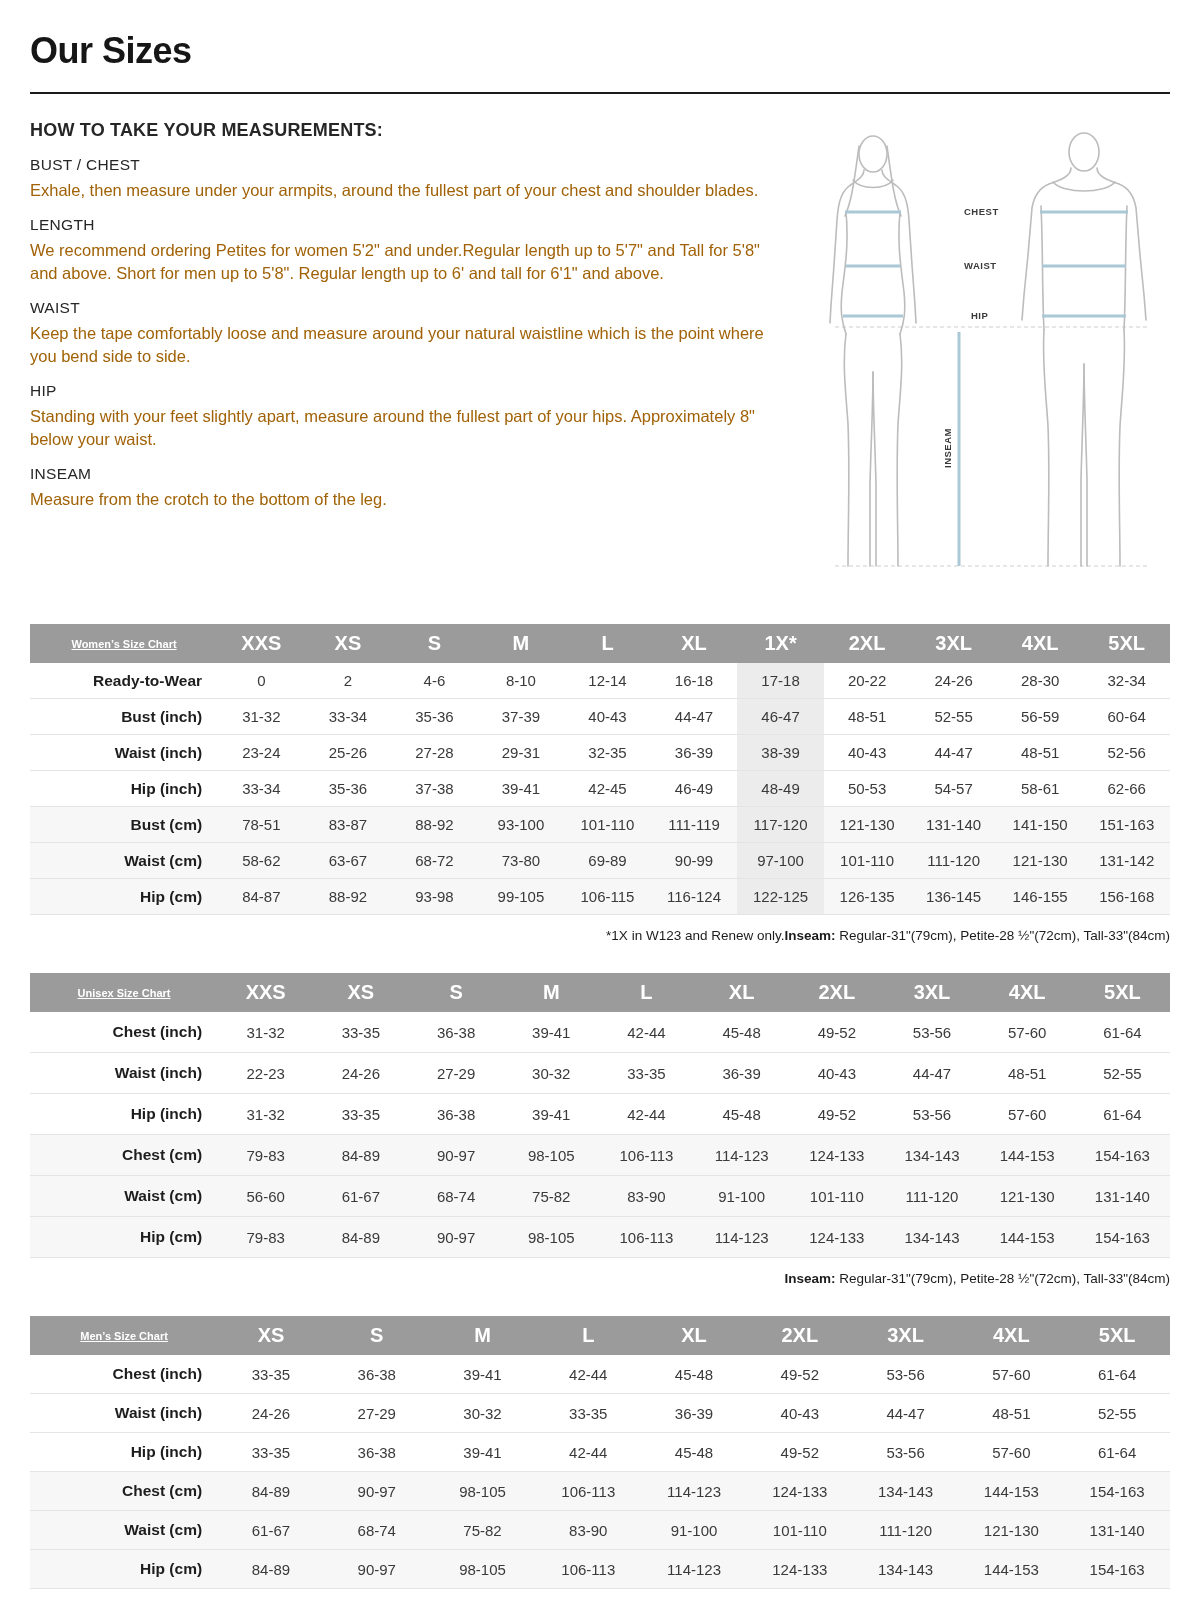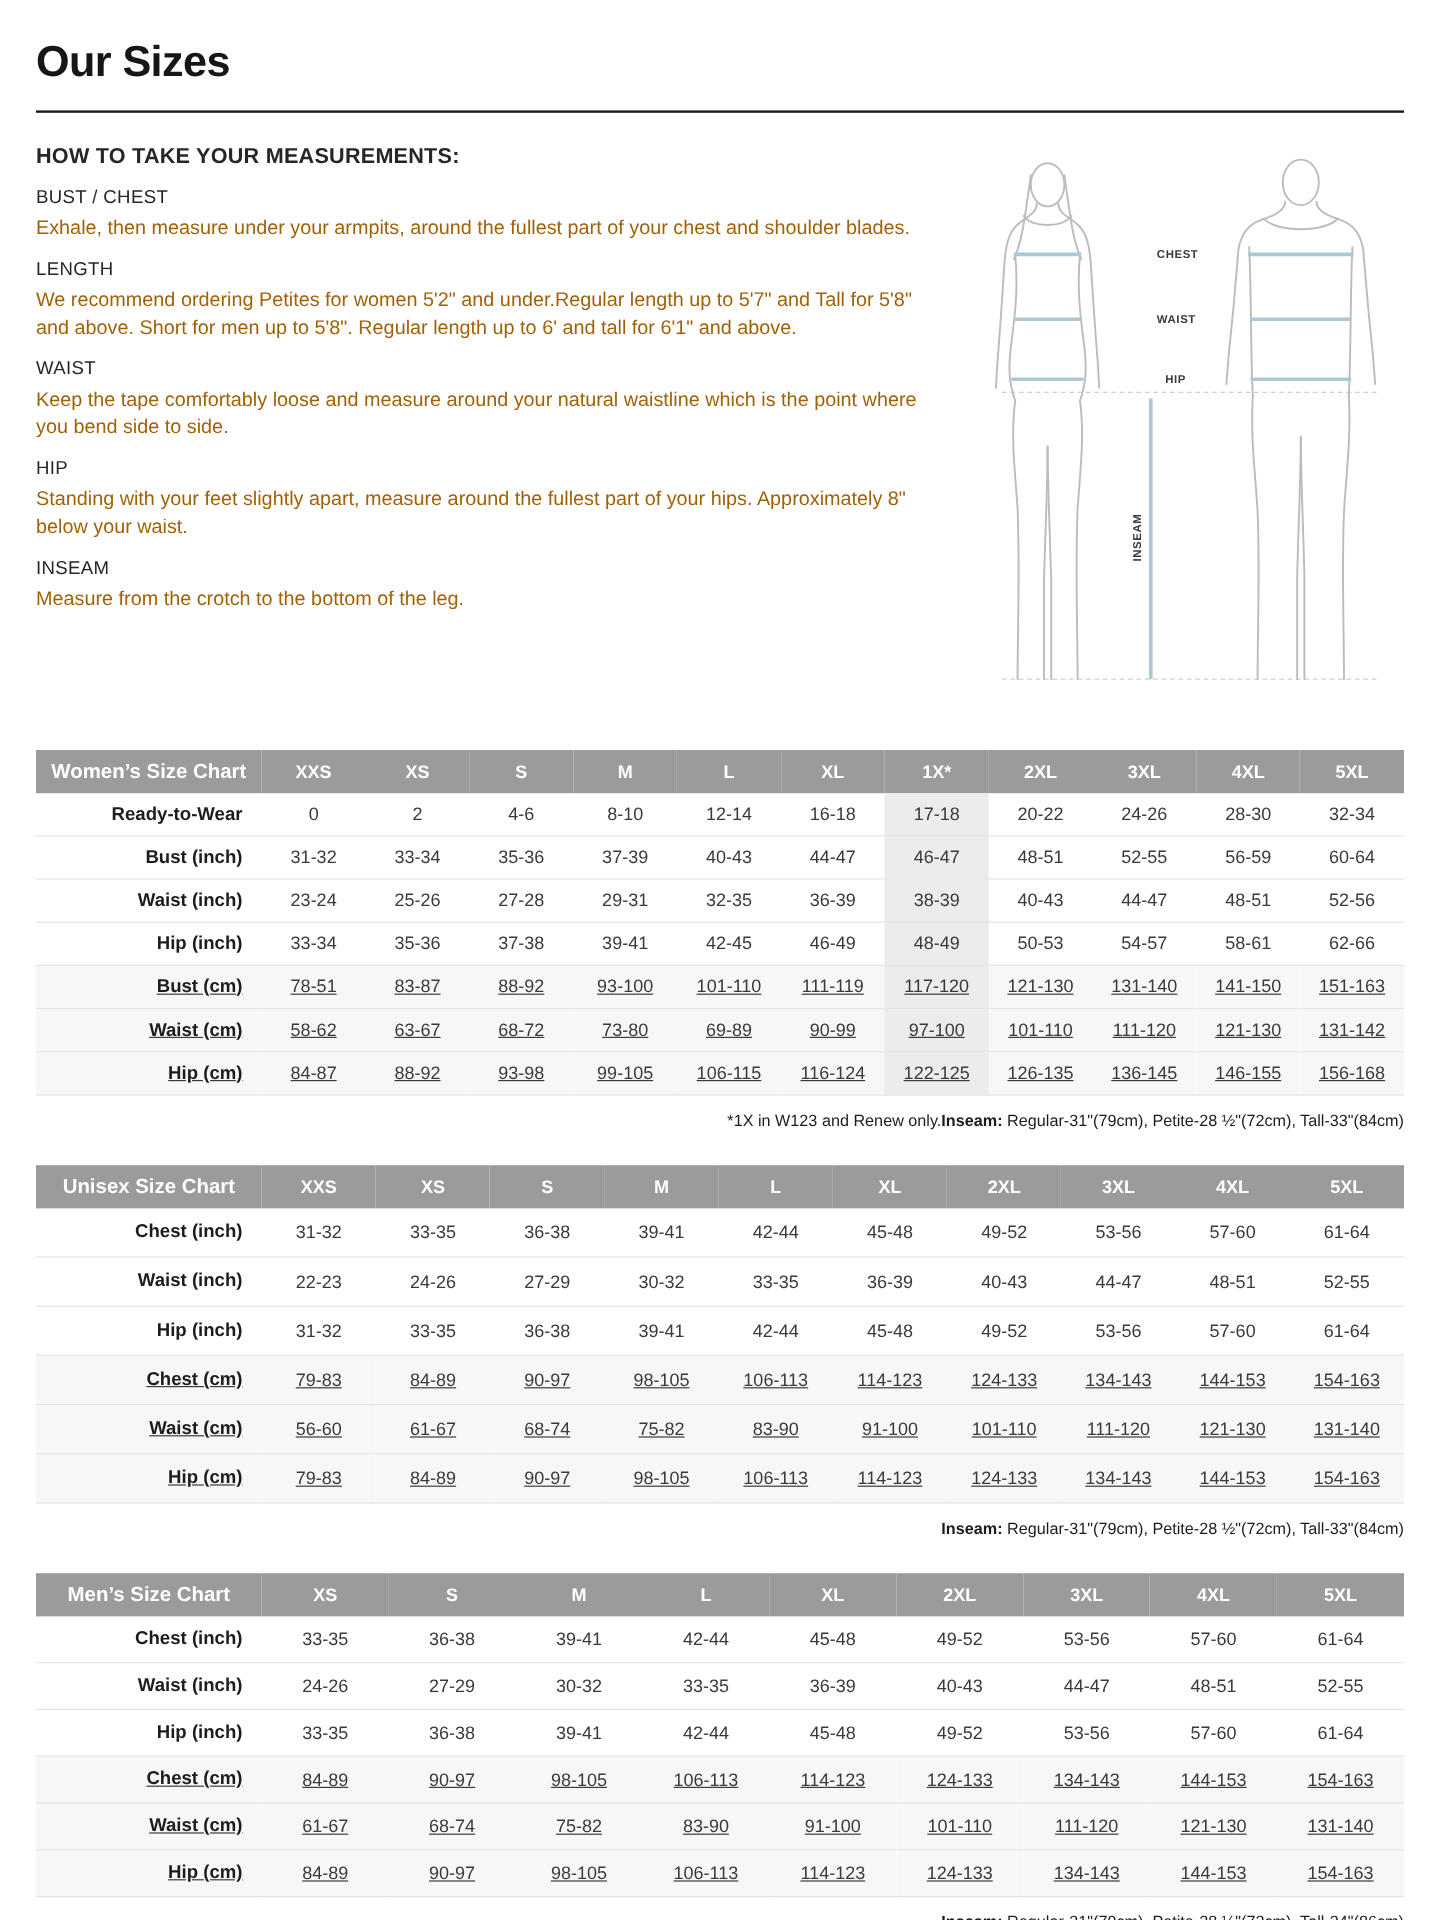--- a/index.html
+++ b/index.html
@@ -57,31 +57,32 @@
 
   .chart-block { margin-top: 30px; }
   table.size-table {
     width: 100%;
     border-collapse: collapse;
     table-layout: fixed;
   }
   table.size-table thead th {
     background: var(--header-bg, #9b9b9b);
     color: #ffffff;
-    font-size: 15px;
+    font-size: 20px;
     font-weight: 700;
     padding: 8px 2px;
     text-align: center;
   }
   table.size-table thead th.tbl-title {
     width: 16.5%;
-    font-size: 17px;
+    font-size: 11px;
+    text-decoration: underline;
   }
   table.size-table tbody tr { border-bottom: 1px solid #e4e4e4; }
-  table.size-table tbody tr.shaded { background: var(--shaded-row-bg, #f7f7f7); text-decoration: underline; }
+  table.size-table tbody tr.shaded { background: var(--shaded-row-bg, #f7f7f7); }
   table.size-table tbody th.row-label {
     text-align: right;
     font-size: 15.5px;
     font-weight: 700;
     color: #1d1d1d;
     padding: 8.5px 16px 8.5px 2px;
   }
   table.size-table tbody td {
     text-align: center;
     font-size: 15px;

